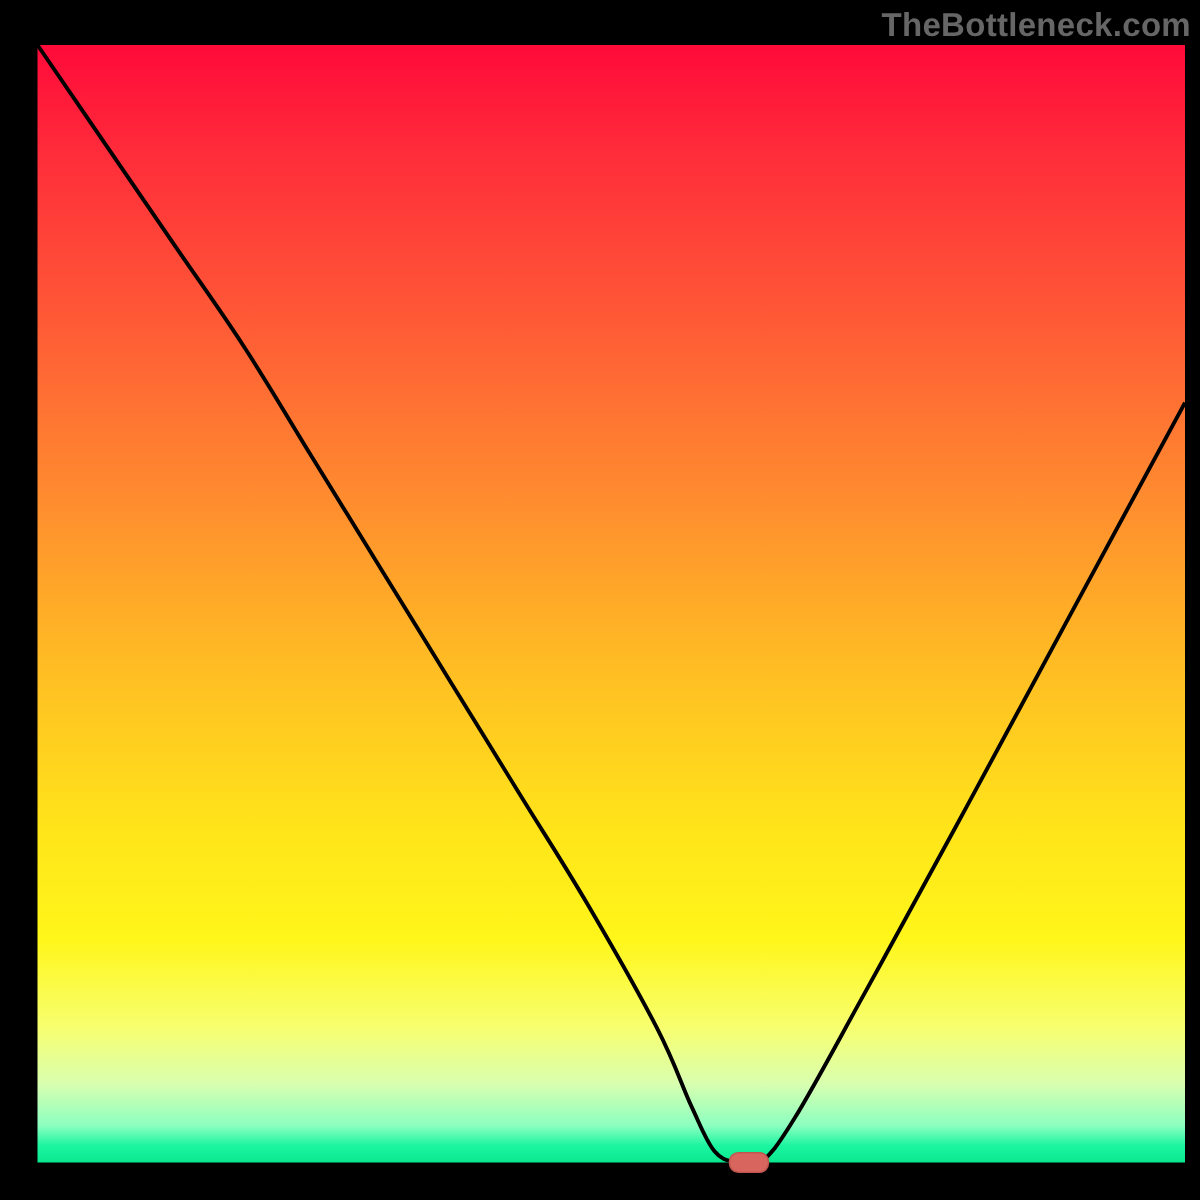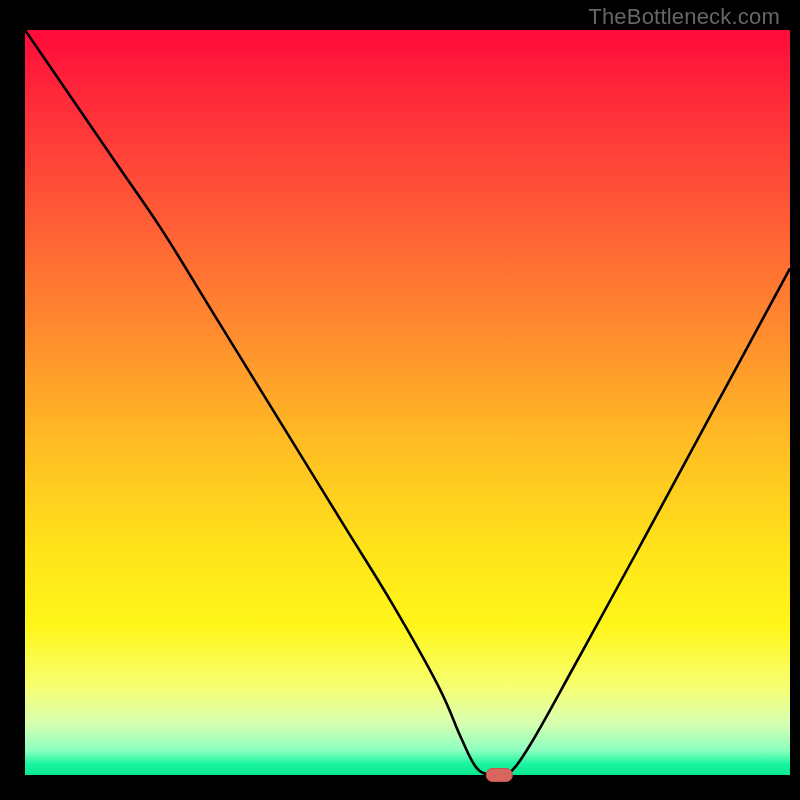--- a/index.html
+++ b/index.html
@@ -13,24 +13,24 @@
   }
   .frame {
     position: relative;
     width: 800px;
     height: 800px;
     background: #000;
   }
   .watermark {
     position: absolute;
     top: 4px;
-    right: 20px;
+    right: 6px;
     color: #666666;
     font-size: 22px;
-    font-weight: 400;
+    font-weight: 700;
     letter-spacing: 0.2px;
     z-index: 5;
     user-select: none;
   }
   svg.plot {
     position: absolute;
     top: 0;
     left: 0;
   }
 </style>

